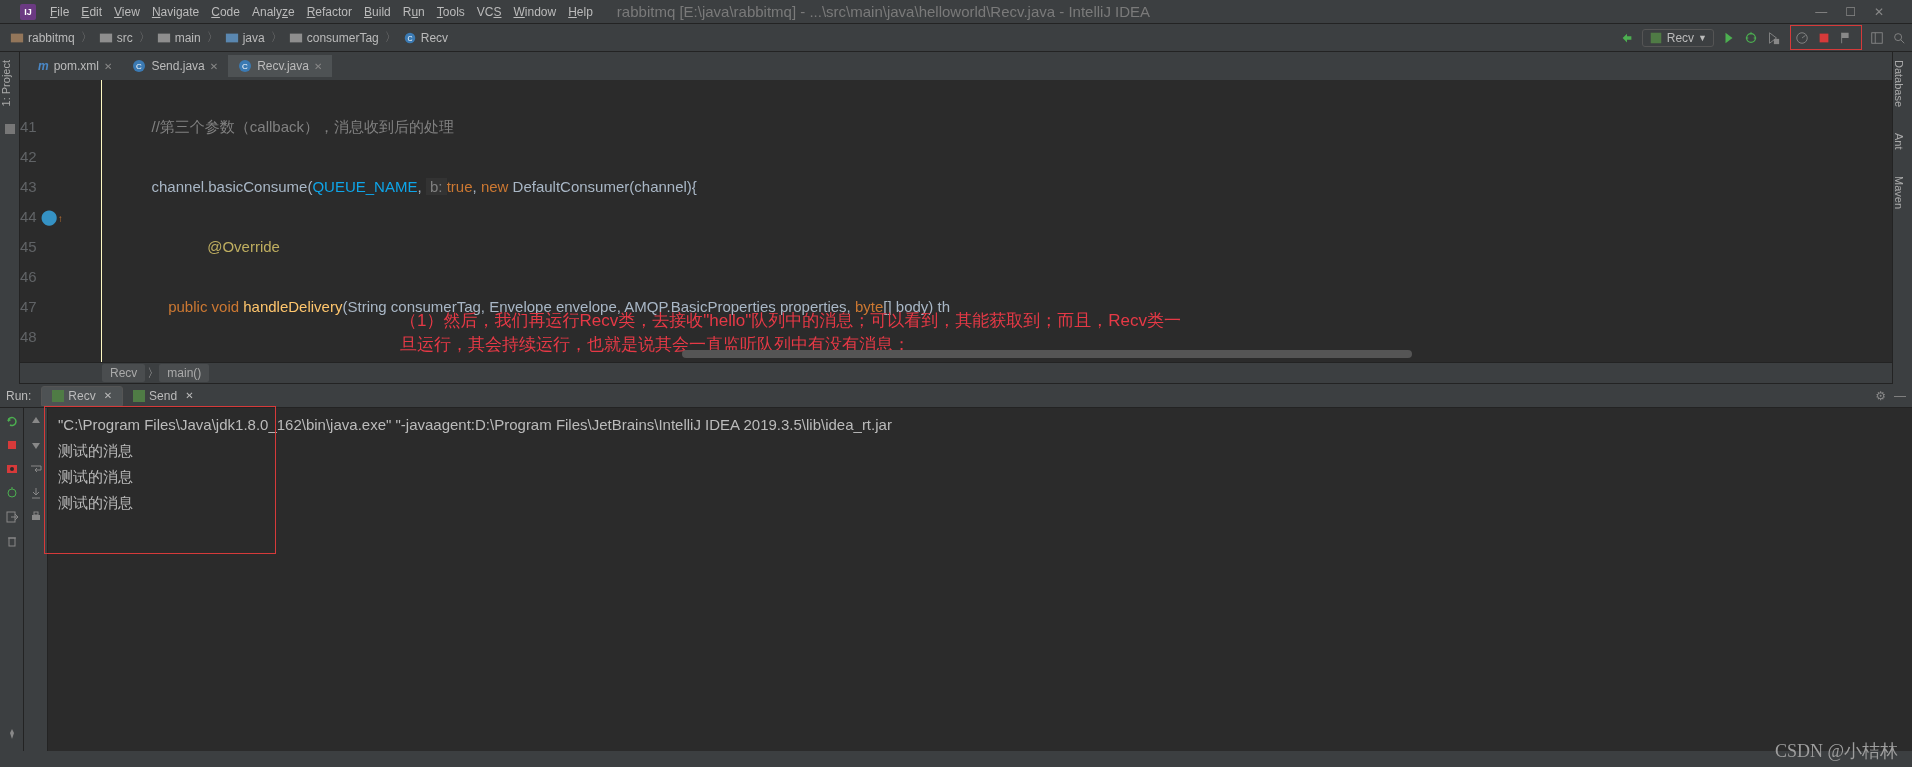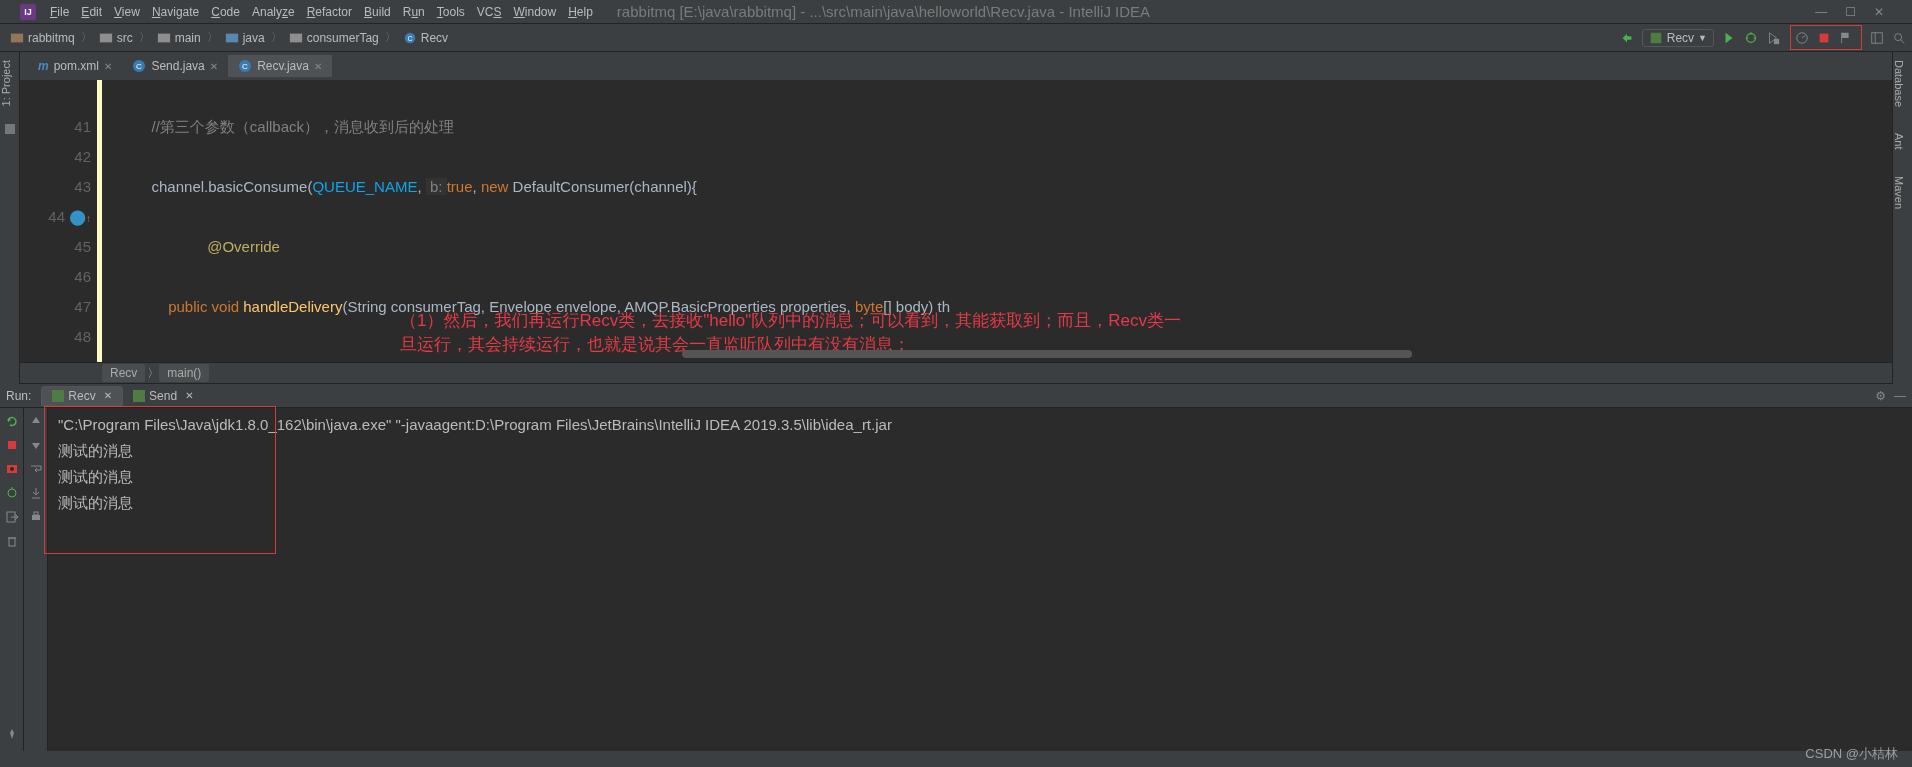--- a/index.html
+++ b/index.html
@@ -20,21 +20,21 @@
 .redbox-top { border:1px solid #d63a3a; width:72px; height:25px; margin-left:2px; display:flex; align-items:center; gap:8px; padding:0 4px; }
 .tabs { height:28px; background:#3c3f41; display:flex; align-items:center; padding-left:28px; font-size:12px; }
 .tabs .tab { padding:4px 10px; display:flex; align-items:center; gap:5px; color:#bbb; }
 .tabs .tab.active { background:#4e5254; }
 .tabs .close { color:#888; font-size:10px; }
 .leftbar { position:absolute; left:0; top:52px; width:20px; height:560px; background:#3c3f41; border-right:1px solid #232323; }
 .leftbar .rot { writing-mode:vertical-rl; transform:rotate(180deg); font-size:11px; color:#aaa; padding:8px 0; display:flex; align-items:center; gap:4px; }
 .rightbar { position:absolute; right:0; top:52px; width:20px; height:560px; background:#3c3f41; border-left:1px solid #232323; }
 .rightbar .rot { writing-mode:vertical-rl; font-size:11px; color:#aaa; padding:8px 0; }
 .editor { position:absolute; left:20px; right:20px; top:80px; height:282px; background:#2b2b2b; display:flex; }
-.gutter { width:82px; text-align:right; padding:2px 6px 0 13px; color:#606366; font-family:"JetBrains Mono",Consolas,monospace; font-size:15px; line-height:30px; user-select:none; border-right:5px solid #fef9c3; position:relative; }
+.gutter { width:82px; text-align:left; padding:2px 6px 0 0; color:#606366; font-family:"JetBrains Mono",Consolas,monospace; font-size:15px; line-height:30px; user-select:none; border-right:1px solid #fef9c3; position:relative; }
 .gutter .ln { height:30px; }
 .code { flex:1; padding:2px 0 0 12px; font-family:"JetBrains Mono",Consolas,monospace; font-size:15px; line-height:30px; white-space:pre; overflow:hidden; position:relative; }
 .c-cm { color:#808080; }
 .c-kw { color:#cc7832; }
 .c-an { color:#bfae60;margin-left:39px; }
 .c-mth { color:#ffc66d; }
 .c-fld { color:#0ea5e9; }
 .overlay-text { color:#e63946; font-family:"Microsoft YaHei",sans-serif; font-size:17px; position:absolute; }
 .crumbbar { position:absolute; left:20px; right:20px; top:362px; height:22px; background:#3c3f41; font-size:12px; color:#aaa; padding-left:82px; display:flex; align-items:center; border-top:1px solid #232323; border-bottom:1px solid #232323; }
 .crumbbar .seg { background:#4a4d4f; padding:2px 8px; border-radius:2px; margin-right:2px; }
@@ -42,21 +42,21 @@
 .runbar .rtab { padding:2px 10px; display:flex; align-items:center; gap:4px; }
 .runbar .rtab.active { background:#4e5254; border:1px solid #555; border-radius:3px 3px 0 0; }
 .runbar .gear { margin-left:auto; color:#888; }
 .console { position:absolute; left:0; right:0; top:408px; bottom:16px; background:#2b2b2b; display:flex; }
 .conside { width:24px; background:#3c3f41; display:flex; flex-direction:column; align-items:center; gap:10px; padding-top:6px; border-right:1px solid #232323; }
 .conside2 { width:24px; background:#3c3f41; display:flex; flex-direction:column; align-items:center; gap:10px; padding-top:6px; border-right:1px solid #232323; }
 .conside .ci, .conside2 .ci { width:14px; height:14px; display:block; }
 .conout { flex:1; padding:4px 10px; font-family:"JetBrains Mono",Consolas,monospace; font-size:15px; line-height:26px; color:#bbb; position:relative; }
 .redbox-con { position:absolute; left:-4px; top:-2px; width:232px; height:148px; border:1px solid #d63a3a; pointer-events:none; }
 .statusbar { position:absolute; left:0; right:0; bottom:0; height:16px; background:#3c3f41; }
-.water { position:absolute; right:14px; bottom:4px; color:#9e9e9e; font-size:13px; }
+.water { position:absolute; right:14px; bottom:4px; color:#9e9e9e; font-size:18px;font-family:Liberation Serif, serif; }
 svg { display:block; }
 .scrollh { position:absolute; left:580px; bottom:0; height:10px; width:880px; }
 .scrollh .thumb { height:8px; background:#555; border-radius:4px; width:730px; margin-left:0; }
 .editor .scrollh { bottom:2px; }
 </style>
 </head>
 <body>
 
 <div class="menubar">
   <div class="ij">IJ</div>

